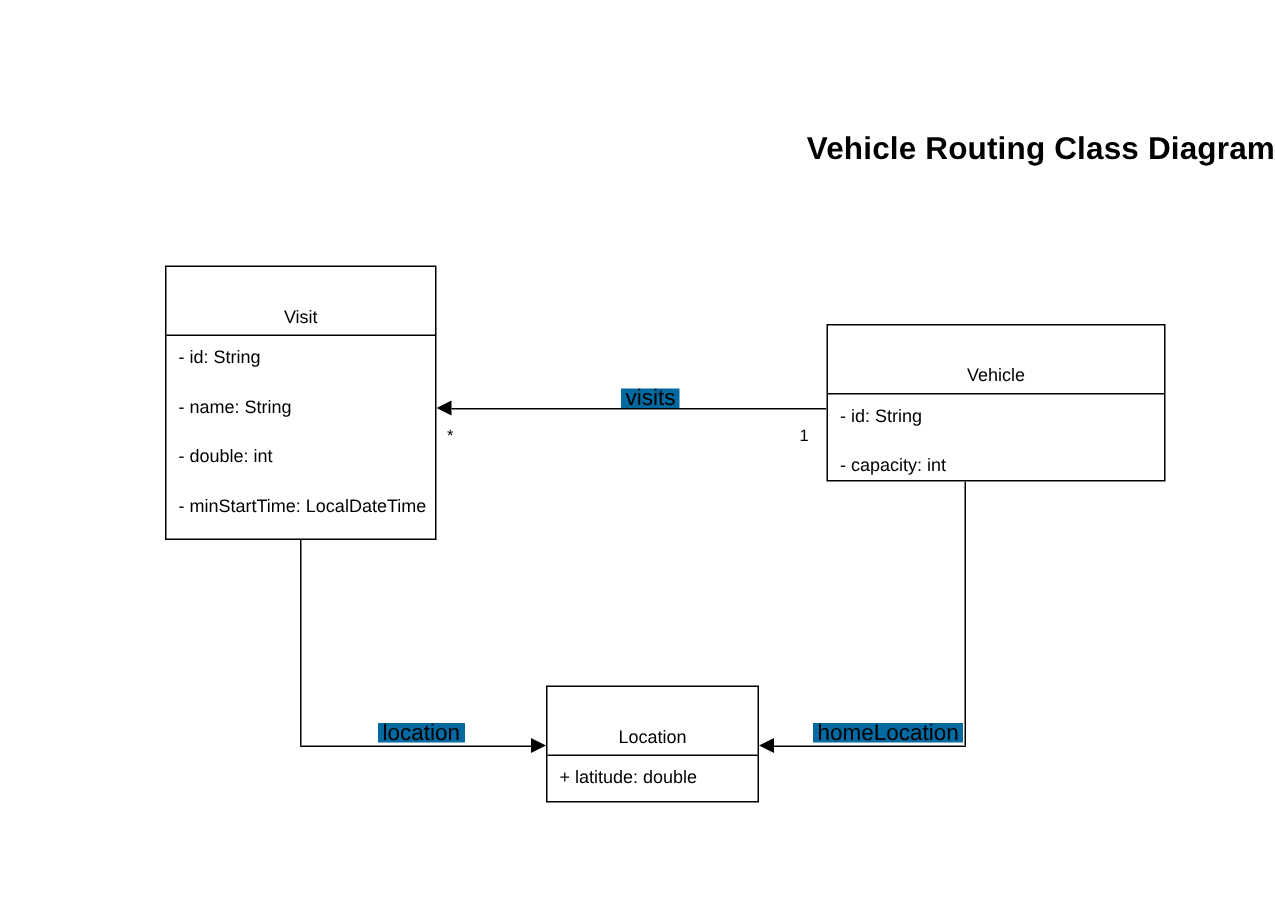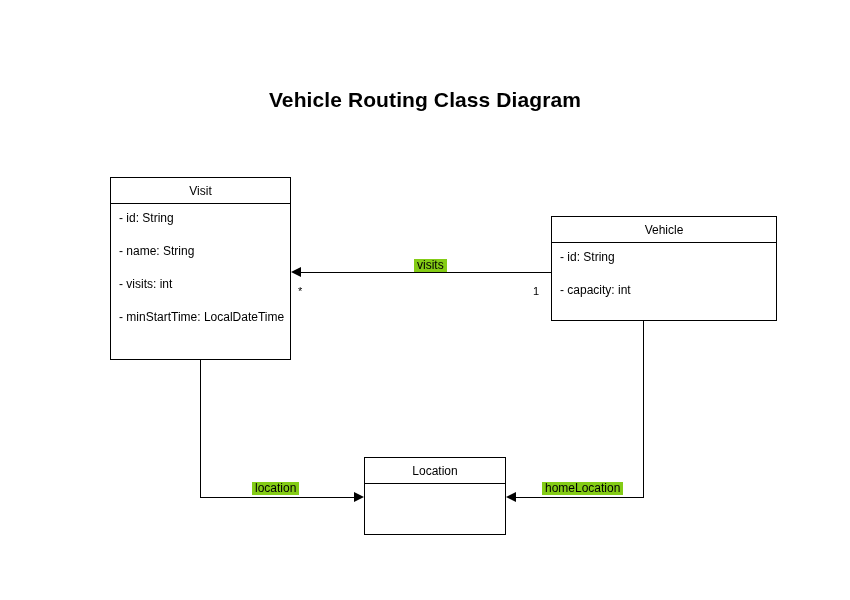--- a/index.html
+++ b/index.html
@@ -25,21 +25,21 @@
     width: 850px;
     height: 600px;
   }
 
   
   .diagram-title {
     position: absolute;
     left: 0;
     top: 86px;
     width: 850px;
-    text-align: center;
+    text-align: right;
     font-size: 21px;
     font-weight: bold;
     letter-spacing: 0.1px;
     line-height: 28px;
     white-space: nowrap;
   }
 
   
   .uml-class {
     position: absolute;
@@ -49,20 +49,21 @@
     z-index: 5;
   }
   .uml-class-name {
     box-sizing: border-box;
     border-bottom: 1px solid #000000;
     text-align: center;
     font-size: 12px;
     line-height: 14px;
     white-space: nowrap;
     overflow: hidden;
+    margin-top: 20px;
   }
   .uml-attributes {
     box-sizing: border-box;
     padding: 0;
   }
   .uml-attr {
     font-size: 12px;
     line-height: 14px;
     white-space: nowrap;
     padding-left: 8px;
@@ -121,24 +122,24 @@
   }
   .arrow-right {
     border-top: 5px solid transparent;
     border-bottom: 5px solid transparent;
     border-left: 10px solid #000000;
   }
 
   
   .edge-label {
     position: absolute;
-    font-size: 12px;
+    font-size: 15px;
     line-height: 13px;
     white-space: nowrap;
-    background: #84cc16;
+    background: #0369a1;
     padding: 0 3px;
     z-index: 4;
   }
   .multiplicity {
     position: absolute;
     font-size: 11px;
     line-height: 13px;
     white-space: nowrap;
     background: #ffffff;
     z-index: 4;
@@ -165,32 +166,33 @@
   <div class="edge-line edge-v" style="left:643px; top:321px; height:176px;"></div>
   <div class="edge-line edge-h" style="left:516px; top:497px; width:128px;"></div>
   <div class="arrow arrow-left" style="left:506px; top:492px;"></div>
   <div class="edge-label" style="left:542px; top:482px;">homeLocation</div>
 
   <div class="uml-class" id="class-visit">
     <div class="uml-class-name">Visit</div>
     <div class="uml-attributes">
       <div class="uml-attr">- id: String</div>
       <div class="uml-attr">- name: String</div>
-      <div class="uml-attr">- visits: int</div>
+      <div class="uml-attr">- double: int</div>
       <div class="uml-attr">- minStartTime: LocalDateTime</div>
     </div>
   </div>
 
   <div class="uml-class" id="class-vehicle">
     <div class="uml-class-name">Vehicle</div>
     <div class="uml-attributes">
       <div class="uml-attr">- id: String</div>
       <div class="uml-attr">- capacity: int</div>
     </div>
   </div>
 
   <div class="uml-class" id="class-location">
     <div class="uml-class-name">Location</div>
     <div class="uml-attributes">
+      <div class="uml-attr">+ latitude: double</div>
     </div>
   </div>
 
 </div>
 
 </body></html>

